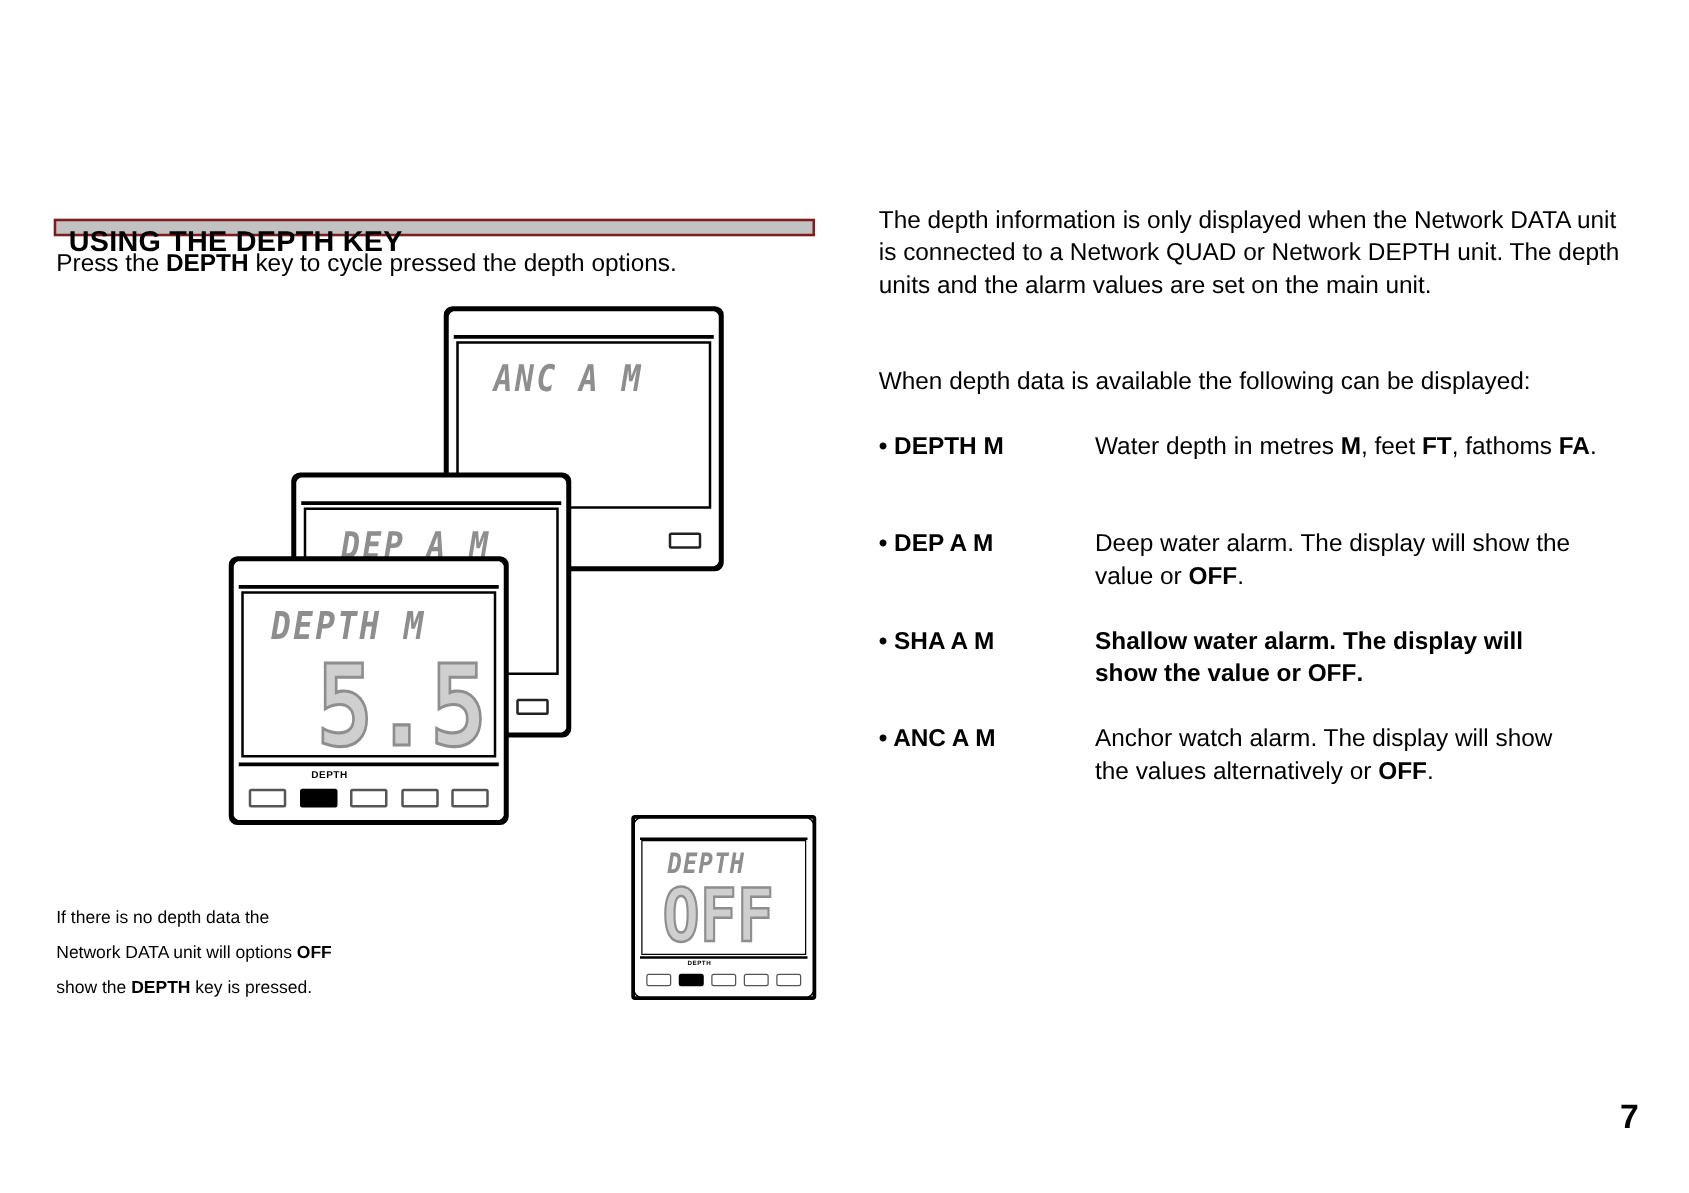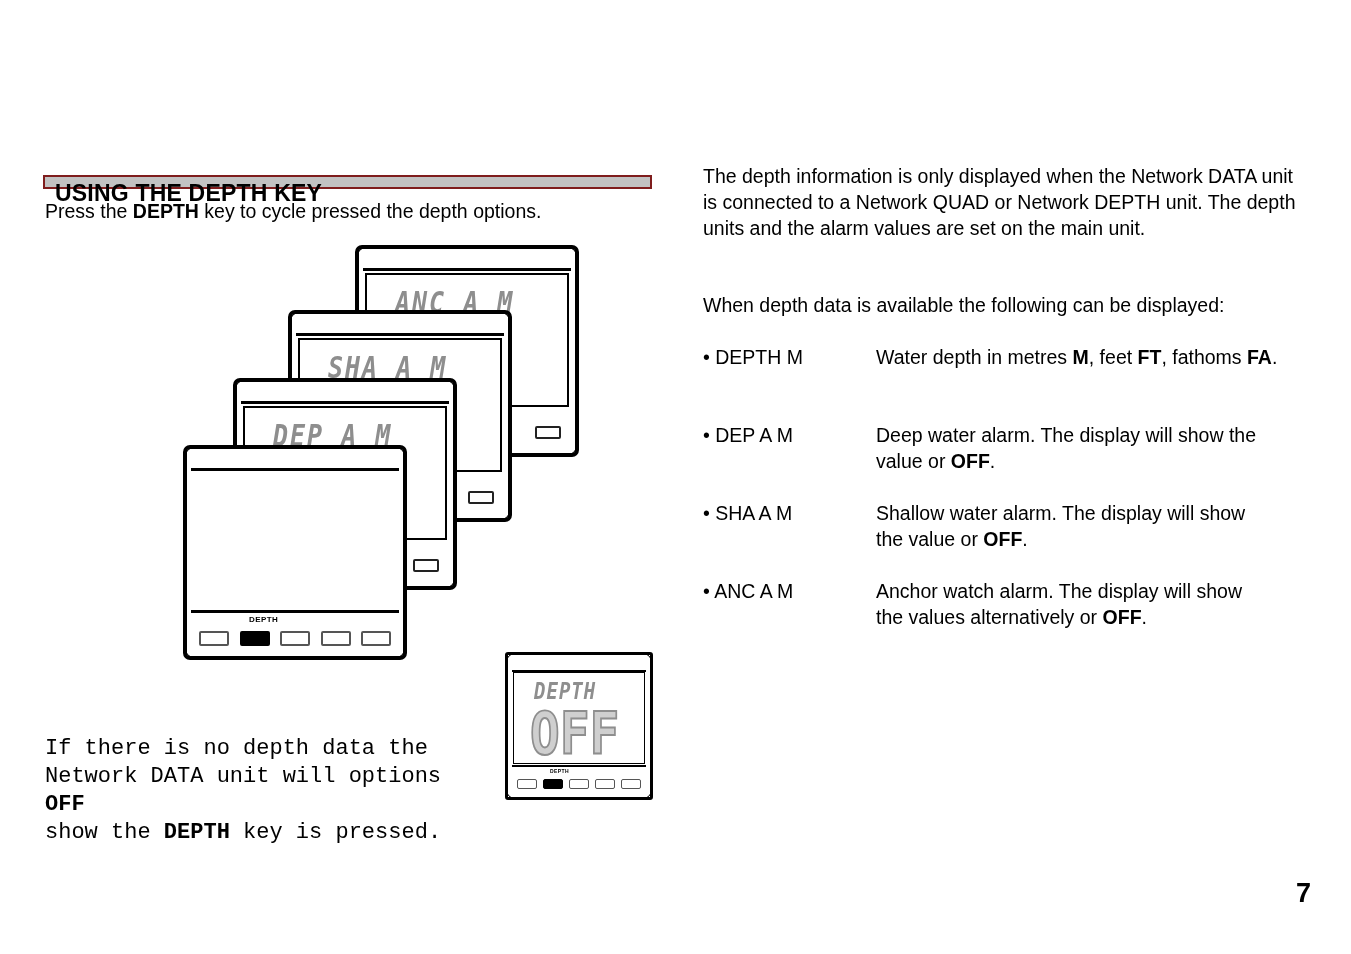--- a/index.html
+++ b/index.html
@@ -51,25 +51,24 @@
     left: 2px;
     top: 198px;
     width: 600px;
     font-size: 19.5px;
     line-height: 26px;
   }
 
   #no-data-paragraph {
     position: absolute;
     left: 2px;
-    top: 735px;
+    top: 719px;
     width: 400px;
-    font-size: 22px;
+    font-size: 14px;
     line-height: 28px;
-    font-family: Liberation Mono, monospace;
   }
 
   
   #device-stack {
     position: absolute;
     left: 100px;
     top: 240px;
     width: 460px;
     height: 430px;
   }
@@ -209,21 +208,21 @@
   .bullet-row {
     position: absolute;
     width: 610px;
     font-size: 19.5px;
     line-height: 26px;
   }
   .bullet-term {
     position: absolute;
     left: 0;
     top: 0;
-    font-weight: normal;
+    font-weight: bold;
     white-space: nowrap;
   }
   .bullet-desc {
     position: absolute;
     left: 173px;
     top: 0;
     width: 430px;
   }
 
   #page-number {
@@ -250,38 +249,35 @@
   <div id="device-stack">
 
     <div class="device" style="left:212px; top:5px; width:224px; height:212px;">
       <div class="bezel-top"></div>
       <div class="lcd-frame" style="left:6px; top:24px; right:6px; bottom:46px;">
         <div class="seg-label" style="left:28px; top:11px; font-size:25px;">ANC A   M</div>
       </div>
       <div class="key-single" style="right:14px; bottom:14px;"></div>
     </div>
 
-    <div class="device" style="left:145px; top:70px; width:224px; height:212px;">
-      <div class="bezel-top"></div>
-      <div class="lcd-frame" style="left:6px; top:24px; right:6px; bottom:46px;">
-        <div class="seg-label" style="left:28px; top:11px; font-size:25px;">SHA A   M</div>
-      </div>
-      <div class="key-single" style="right:14px; bottom:14px;"></div>
-    </div>
 
     <div class="device" style="left:90px; top:138px; width:224px; height:212px;">
       <div class="bezel-top"></div>
       <div class="lcd-frame" style="left:6px; top:24px; right:6px; bottom:46px;">
         <div class="seg-label" style="left:28px; top:11px; font-size:25px;">DEP A   M</div>
       </div>
       <div class="key-single" style="right:14px; bottom:14px;"></div>
     </div>
 
     <div class="device" style="left:40px; top:205px; width:224px; height:215px;">
       <div class="bezel-top"></div>
+      <div class="lcd-frame" style="left:6px; top:24px; right:6px; bottom:50px;">
+        <div class="seg-label" style="left:22px; top:9px; font-size:26px;">DEPTH  M</div>
+        <div class="seg-big" style="left:58px; top:37px; font-size:72px;">5.5</div>
+      </div>
       <div class="keypad">
         <div class="keypad-label">DEPTH</div>
         <div class="key-row">
           <div class="key"></div>
           <div class="key active"></div>
           <div class="key"></div>
           <div class="key"></div>
           <div class="key"></div>
         </div>
       </div>
@@ -328,21 +324,21 @@
     <span class="bullet-desc"><span>Water depth in metres </span><b>M</b><span>, feet </span><b>FT</b><span>, fathoms </span><b>FA</b><span>.</span></span>
   </div>
 
   <div class="bullet-row" style="left:0; top:422px;">
     <span class="bullet-term">• DEP A M</span>
     <span class="bullet-desc"><span>Deep water alarm. The display will show the value or </span><b>OFF</b><span>.</span></span>
   </div>
 
   <div class="bullet-row" style="left:0; top:500px;">
     <span class="bullet-term">• SHA A M</span>
-    <span class="bullet-desc" style="width:380px;"><span>Shallow water alarm. The display will show the value or </span><b>OFF</b><span>.</span></span>
+    <span class="bullet-desc" style="width:380px;font-weight:bold;"><span>Shallow water alarm. The display will show the value or </span><b>OFF</b><span>.</span></span>
   </div>
 
   <div class="bullet-row" style="left:0; top:578px;">
     <span class="bullet-term">• ANC A M</span>
     <span class="bullet-desc" style="width:380px;"><span>Anchor watch alarm. The display will show the values alternatively or </span><b>OFF</b><span>.</span></span>
   </div>
 
 </div>
 
 <div id="page-number">7</div>

